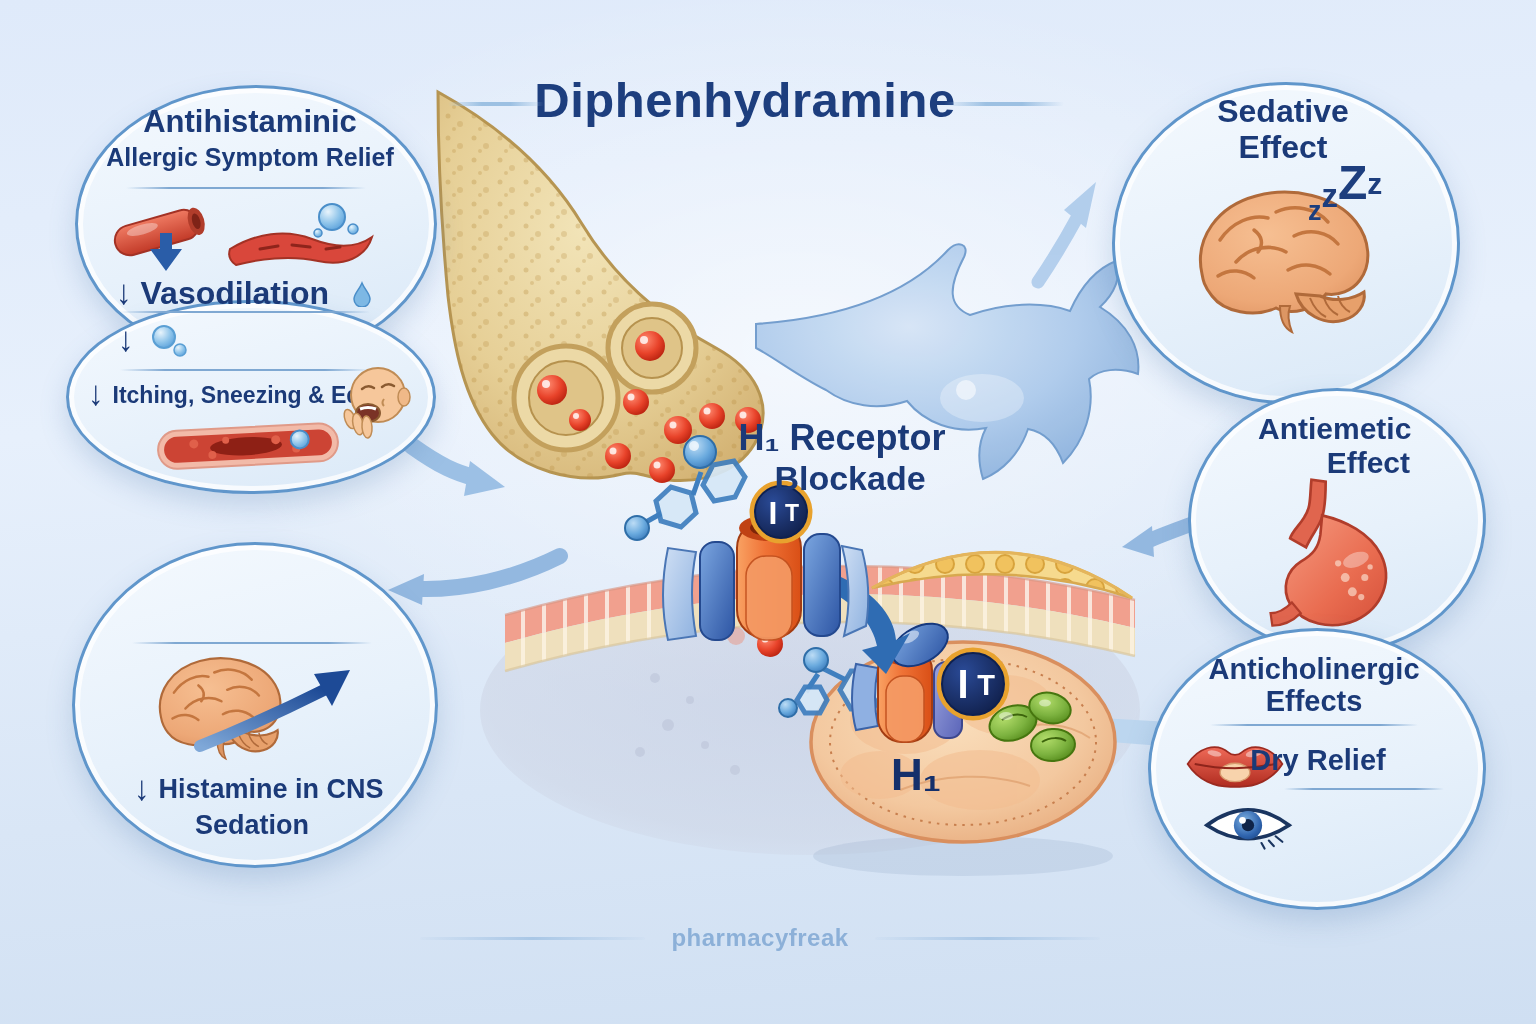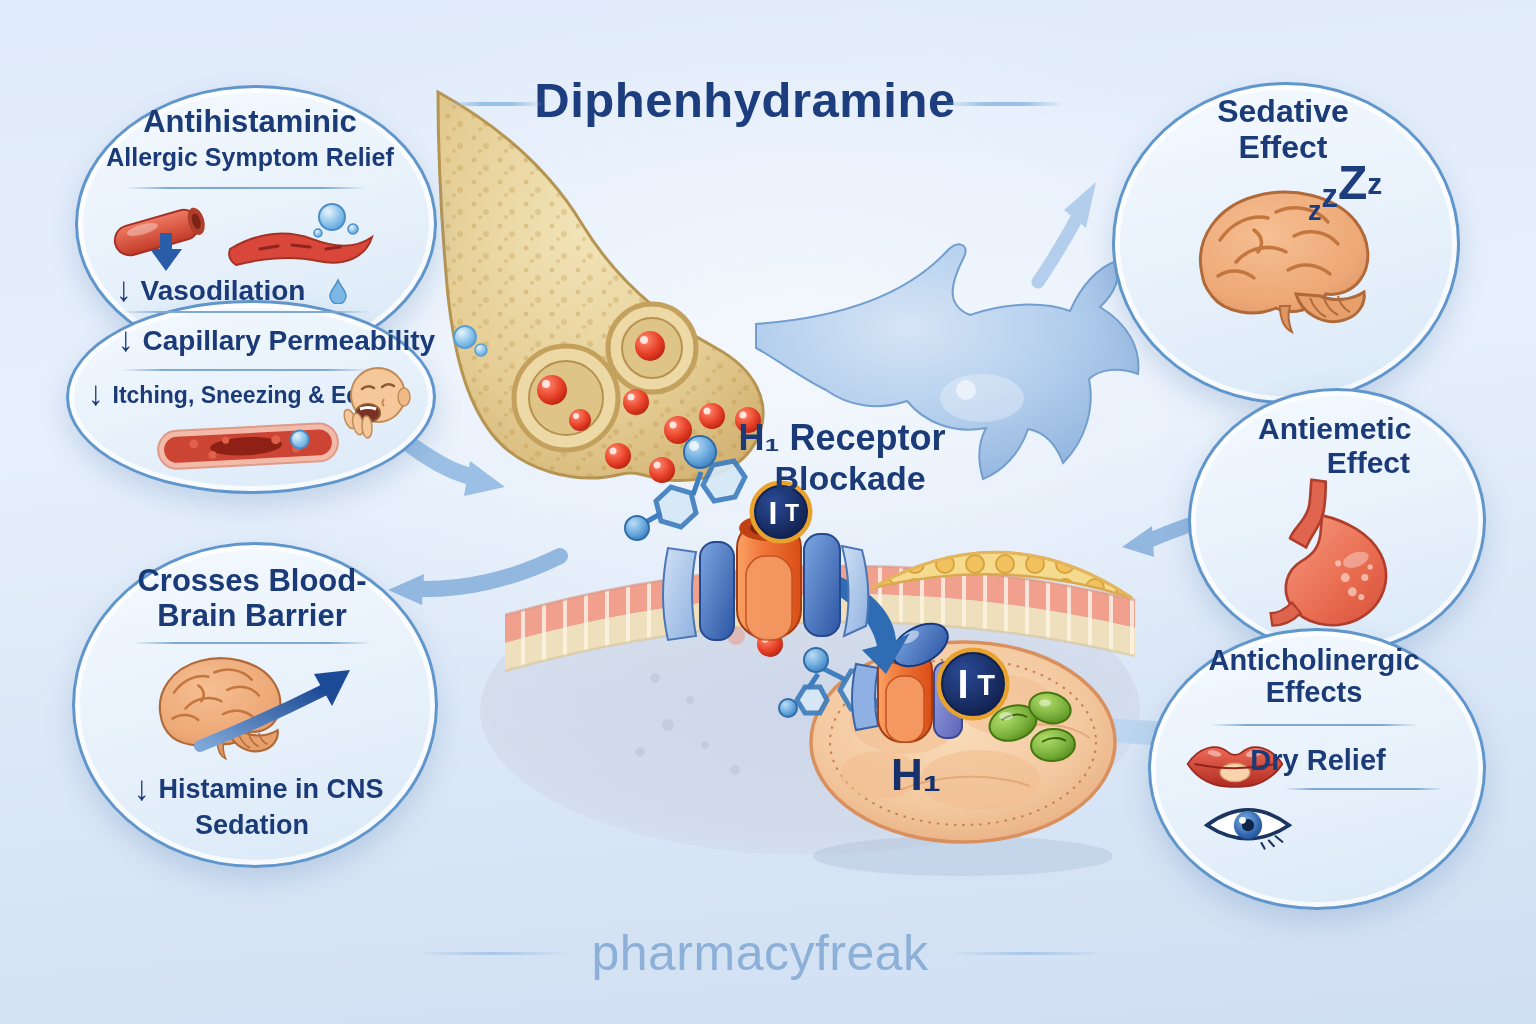--- a/index.html
+++ b/index.html
@@ -14,27 +14,27 @@
   .bubble{
     position:absolute;border:3px solid #6096cb;border-radius:50%;
     background:linear-gradient(165deg,#f4f9fe 0%,#e7f1fb 55%,#d9e8f7 100%);
     box-shadow:0 12px 26px rgba(92,132,180,.25), inset 0 0 0 5px rgba(255,255,255,.75);
   }
   .b-title{position:absolute;width:100%;text-align:center;font-weight:bold;color:#1b3a78;line-height:1.12;}
   .divider{position:absolute;height:2px;border-radius:2px;
     background:linear-gradient(90deg,rgba(127,168,210,0) 0%,#7fa8d2 18%,#7fa8d2 82%,rgba(127,168,210,0) 100%);}
   .item-row{position:absolute;display:flex;align-items:center;gap:9px;font-weight:bold;color:#1b3a78;white-space:nowrap;}
   .prefix{font-size:31px;line-height:1;transform:scaleY(1.12);margin-top:-3px;}
-  .label{font-size:28px;}
+  .label{font-size:32px;}
   #title-wrap{position:absolute;top:72px;left:0;width:1490px;text-align:center;}
   #page-title{font-size:49px;font-weight:bold;color:#1d3e7e;letter-spacing:.5px;}
   .title-line{position:absolute;top:102px;height:4px;border-radius:3px;
     background:linear-gradient(90deg,rgba(150,185,222,0),#9cc0e2 35%,#9cc0e2 65%,rgba(150,185,222,0));}
   #watermark-wrap{position:absolute;top:924px;left:420px;width:680px;display:flex;align-items:center;justify-content:center;gap:26px;}
-  #watermark-text{font-size:50px;font-weight:normal;color:#8cb0d8;letter-spacing:.5px;}
+  #watermark-text{font-size:24px;font-weight:bold;color:#8cb0d8;letter-spacing:.5px;}
   .wm-line{height:3px;flex:1;border-radius:2px;
     background:linear-gradient(90deg,rgba(150,185,222,.05),#a9c7e6 50%,rgba(150,185,222,.05));}
   .zzz{position:absolute;display:flex;align-items:flex-end;font-weight:bold;color:#1d3e7e;line-height:.8;}
   .zzz .z1{font-size:27px;}
   .zzz .z2{font-size:33px;transform:translateY(-13px);}
   .zzz .z3{font-size:48px;transform:translateY(-20px);}
   .zzz .z4{font-size:30px;transform:translateY(-26px);}
   .svgLabel{font:bold 34px "Liberation Sans",sans-serif;fill:#1b3a78;}
   .svgH1{font:bold 44px "Liberation Sans",sans-serif;fill:#15306b;}
   .badge-letter{font-family:"Liberation Sans",sans-serif;font-weight:bold;fill:#ffffff;}
@@ -399,21 +399,20 @@
     <div class="item-row" style="left:48px;top:190px;">
       <span class="prefix">↓</span>
       <span class="label">Vasodilation</span>
       <svg width="20" height="26" viewBox="0 0 20 26" style="margin-left:14px;">
         <path d="M10,2 C13,9 18,13 18,18 A8,8 0 1,1 2,18 C2,13 7,9 10,2 Z" fill="#7db8e4" stroke="#4a8ec9" stroke-width="1.5"></path>
       </svg>
     </div>
     <div class="divider" style="top:226px;left:52px;width:250px;"></div>
     <div class="item-row" style="left:50px;top:238px;">
       <span class="prefix">↓</span>
-      <span class="label">Capillary Permeability</span>
       <svg width="40" height="36" viewBox="0 0 40 36" style="margin-left:6px;">
         <circle cx="15" cy="14" r="11" fill="url(#gDrop)" stroke="#5a9fd4" stroke-width="2"></circle>
         <circle cx="31" cy="27" r="6" fill="url(#gDrop)" stroke="#5a9fd4" stroke-width="1.5"></circle>
       </svg>
     </div>
     <div class="divider" style="top:284px;left:52px;width:250px;"></div>
     <div class="item-row" style="left:20px;top:296px;">
       <span class="prefix">↓</span>
       <span class="label" style="font-size:23px;">Itching, Sneezing &amp; Edema</span>
     </div>
@@ -441,21 +440,20 @@
           <circle cx="142" cy="36" r="4"></circle>
             <circle cx="72" cy="24" r="3.5"></circle>
         </g>
         <circle cx="146" cy="27" r="9" fill="url(#gDrop)" stroke="#4a8ec9" stroke-width="2"></circle>
       </g>
     </svg>
   </div>
 
   <div class="bubble" style="left:72px;top:542px;width:360px;height:320px;"></div>
   <div class="abs" style="left:72px;top:542px;width:360px;height:320px;">
-    <div class="b-title" style="top:22px;font-size:31px;padding:0 40px;box-sizing:border-box;">Crosses Blood-Brain Barrier</div>
     <div class="divider" style="top:100px;left:60px;width:240px;"></div>
     <svg class="abs" style="left:70px;top:102px;" width="230" height="128" viewBox="0 0 230 128">
       <use href="#brainShape" transform="translate(6,4) scale(0.72)"></use>
       <path d="M58,102 C98,86 142,66 182,46" fill="none" stroke="url(#gArrowBBB)" stroke-width="12" stroke-linecap="round"></path>
       <polygon points="172,30 208,26 190,62" fill="#1d4a96"></polygon>
     </svg>
     <div class="item-row" style="left:62px;top:232px;">
       <span class="prefix">↓</span>
       <span class="label" style="font-size:27px;">Histamine in CNS</span>
     </div>
@@ -490,21 +488,21 @@
           <circle cx="104" cy="128" r="5"></circle>
         <circle cx="124" cy="100" r="3"></circle>
           <circle cx="88" cy="96" r="3.5"></circle>
           <circle cx="114" cy="134" r="3.5"></circle>
       </g>
     </svg>
   </div>
 
   <div class="bubble" style="left:1148px;top:628px;width:332px;height:276px;"></div>
   <div class="abs" style="left:1148px;top:628px;width:332px;height:276px;">
-    <div class="b-title" style="top:16px;font-size:29px;padding:0 55px;box-sizing:border-box;">Anticholinergic Effects</div>
+    <div class="b-title" style="top:25px;font-size:29px;padding:0 55px;box-sizing:border-box;">Anticholinergic Effects</div>
     <div class="divider" style="top:96px;left:62px;width:208px;"></div>
     <svg class="abs" style="left:34px;top:106px;" width="106" height="60" viewBox="0 0 150 84">
       <path d="M8,42 C22,20 48,10 66,26 C70,30 80,30 84,26 C102,10 128,20 142,42 C128,64 104,76 75,74 C46,76 22,64 8,42 Z" fill="url(#gLip)" stroke="#9c2a20" stroke-width="2.5"></path>
       <ellipse cx="75" cy="54" rx="21" ry="13" fill="#f8d3ac" stroke="#d89b6e" stroke-width="2"></ellipse>
       <path d="M18,42 Q75,54 132,42" fill="none" stroke="#8e241b" stroke-width="3"></path>
       <ellipse cx="102" cy="27" rx="12" ry="5" transform="rotate(-12 102 27)" fill="#fff" opacity=".45"></ellipse>
       <ellipse cx="46" cy="27" rx="10" ry="4" transform="rotate(12 46 27)" fill="#fff" opacity=".45"></ellipse>
     </svg>
     <div class="b-title" style="top:116px;left:70px;width:200px;font-size:29px;">Dry Relief</div>
     <div class="divider" style="top:160px;left:136px;width:160px;"></div>

